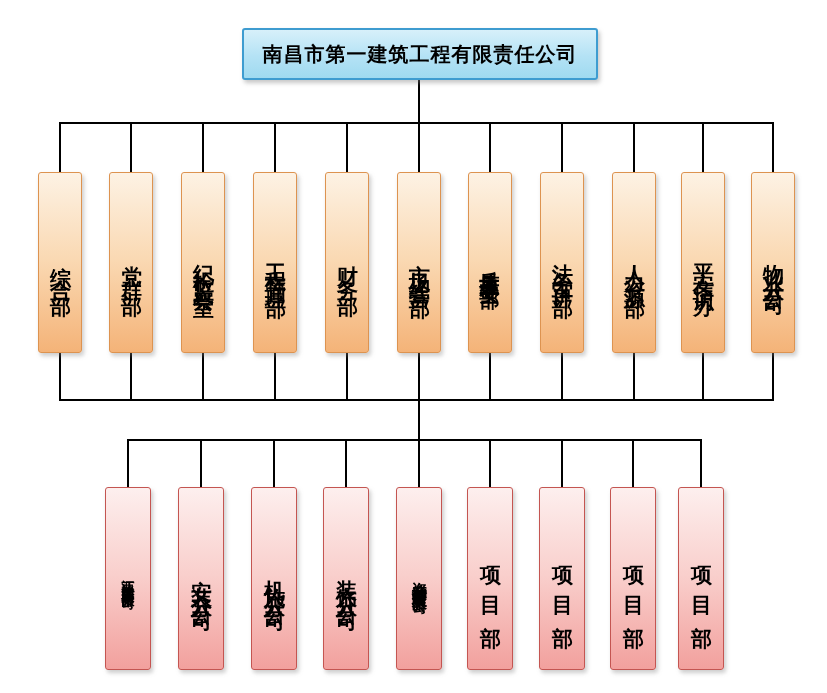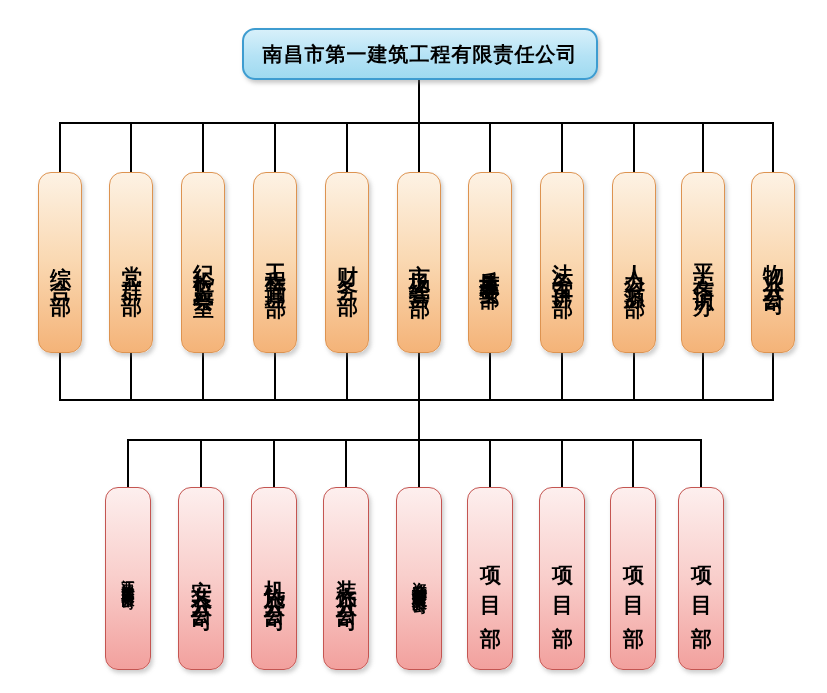--- a/index.html
+++ b/index.html
@@ -3,21 +3,21 @@
 <meta charset="utf-8">
 <style>
   html,body{margin:0;padding:0;background:#ffffff;}
   .canvas{
     position:relative;width:827px;height:693px;background:#ffffff;
     font-family:"DejaVu Sans","Liberation Sans",sans-serif;overflow:hidden;
   }
   .connectors{position:absolute;left:0;top:0;width:827px;height:693px;}
   .node{
     position:absolute;display:flex;align-items:center;justify-content:center;
-    border-radius:13px;font-weight:bold;color:#000;text-align:center;
+    border-radius:3px;font-weight:bold;color:#000;text-align:center;
     box-sizing:border-box;z-index:2;
   }
   .root{
     left:242px;top:28px;width:356px;height:52px;
     background:linear-gradient(180deg,#D7F0FA 0%,#B4E2F5 55%,#9FDAF0 100%);
     border:2px solid #3E9CD0;font-size:20px;letter-spacing:1px;
     box-shadow:2px 3px 4px rgba(130,130,130,.45);
   }
   .t1{
     top:172px;width:44px;height:181px;

